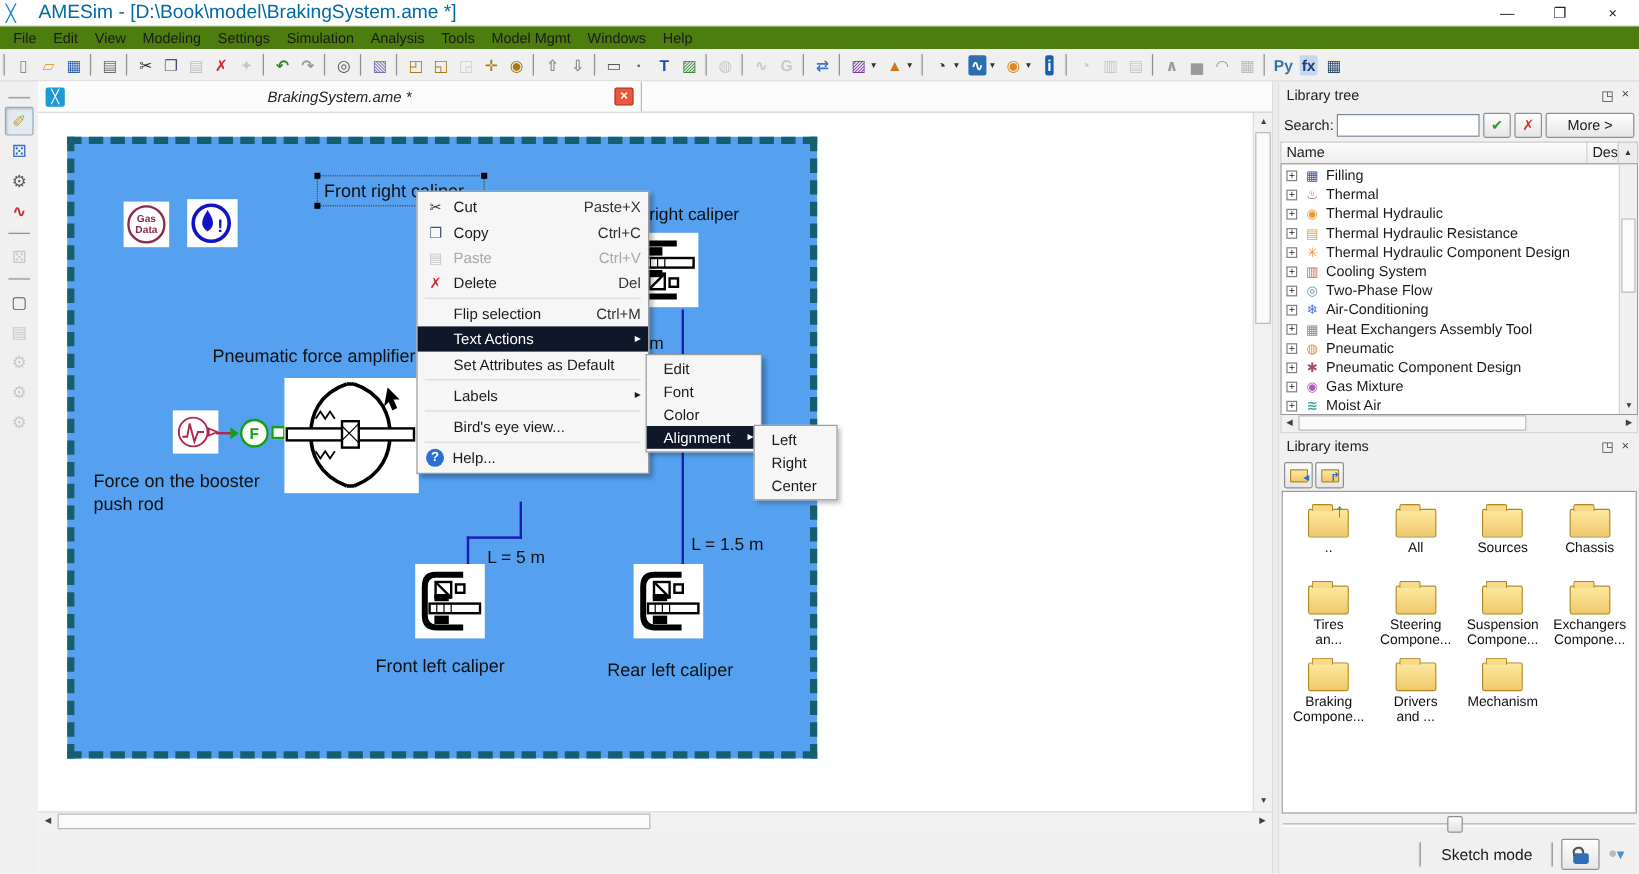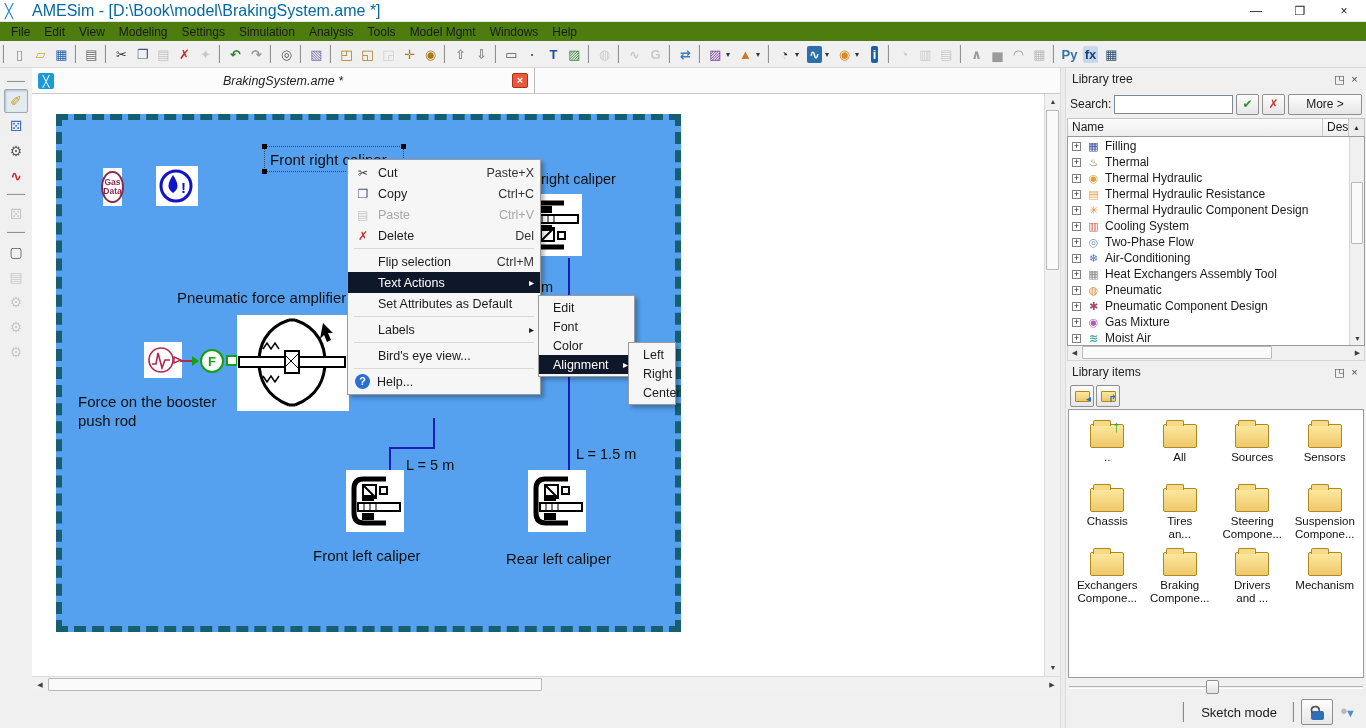--- a/index.html
+++ b/index.html
@@ -56,21 +56,21 @@
   .sthumb { position:absolute; background:#fafafa; border:1px solid #b9b9b9; border-radius:1px; }
   .center-bottom { height:36px; background:#f0f0f0; }
 
   .splitter { width:6px; background:#ececec; border-left:1px solid #dcdcdc; border-right:1px solid #dcdcdc; }
 
   
   #sel { position:absolute; left:24px; top:20px; width:625px; height:518px; border:6px dashed #175f70; z-index:1; }
   .comp { position:absolute; background:#fff; z-index:3; }
   .clabel { position:absolute; z-index:3; font-size:15px; color:#101010; white-space:nowrap; }
   .sm-label { font-size:14.5px; }
-  #gasdata { left:71px; top:74px; width:19px; height:38px; display:flex; align-items:center; justify-content:center; }
+  #gasdata { left:71px; top:74px; width:38px; height:38px; display:flex; align-items:center; justify-content:center; }
   .gascircle { width:32px; height:32px; border:2px solid #8b2a4a; border-radius:50%; display:flex; flex-direction:column; align-items:center; justify-content:center; font-size:8.5px; font-weight:bold; color:#8b2a4a; line-height:9px; }
   #droplet { left:124px; top:72px; width:42px; height:40px; }
   #sellabel { position:absolute; left:232px; top:52px; width:140px; height:26px; border:1px dotted #444; z-index:3; display:flex; align-items:center; padding-left:5px; font-size:15px; color:#101010; white-space:nowrap; }
   .h { position:absolute; width:5px; height:5px; background:#000; }
   .h.tl{ left:-3px; top:-3px; } .h.tr{ right:-3px; top:-3px; } .h.bl{ left:-3px; bottom:-3px; } .h.br{ right:-3px; bottom:-3px; }
   #rclabel { left:509px; top:77px; }
   #trcal { left:492px; top:100px; width:58px; height:62px; }
   #trcal svg { transform:scaleY(-1); }
   #mlabel { left:509px; top:185px; }
   #pneutext { left:145px; top:195px; }
@@ -90,21 +90,21 @@
   .bline { position:absolute; background:#1c1cb0; z-index:2; }
   #lineA1 { left:401px; top:324px; width:2px; height:31px; }
   #lineA2 { left:357px; top:353px; width:46px; height:2px; }
   #lineA3 { left:357px; top:353px; width:2px; height:25px; }
   #lineB  { left:536px; top:164px; width:2px; height:212px; }
 
   
   .menu { position:absolute; background:#f6f6f6; border:1px solid #9b9b9b; box-shadow:3px 3px 4px rgba(0,0,0,.28); padding:2px 0; font-size:12.5px; color:#1a1a1a; }
   #cmenu { left:315px; top:65px; width:194px; z-index:10; }
   #submenu1 { left:506px; top:201px; width:97px; z-index:11; }
-  #submenu2 { left:596px; top:248px; width:48px; z-index:12; }
+  #submenu2 { left:596px; top:260px; width:70px; z-index:12; }
   .mi { height:21px; display:flex; align-items:center; padding:0 6px 0 4px; }
   .menu.sub .mi { height:19px; padding-left:14px; }
   .mic { width:22px; text-align:center; font-size:12px; margin-right:4px; flex:none; line-height:16px; font-weight:bold; }
   .mic.round { width:15px; height:15px; line-height:15px; border-radius:50%; margin:0 7px 0 3px; font-size:11px; }
   .mlabel { flex:1; white-space:nowrap; }
   .msc { margin-left:16px; color:#333; white-space:nowrap; }
   .marrow { font-size:10px; margin-left:6px; }
   .mi.hl { background:#0f172a; color:#fff; }
   .mi.hl .msc, .mi.hl .marrow { color:#fff; }
   .mi.dis .mlabel, .mi.dis .msc { color:#a8a8a8; }
@@ -1029,29 +1029,20 @@
           </div>
           <div class="fcell" title="sources">
             <div class="folder">
               
             </div>
             <div class="flabel">
 
             <div>Sources</div>
             </div>
           </div>
-          <div class="fcell" title="sensors">
-            <div class="folder">
-              
-            </div>
-            <div class="flabel">
-
-            <div>Sensors</div>
-            </div>
-          </div>
           <div class="fcell" title="chassis">
             <div class="folder">
               
             </div>
             <div class="flabel">
 
             <div>Chassis</div>
             </div>
           </div>
           <div class="fcell" title="tires">

